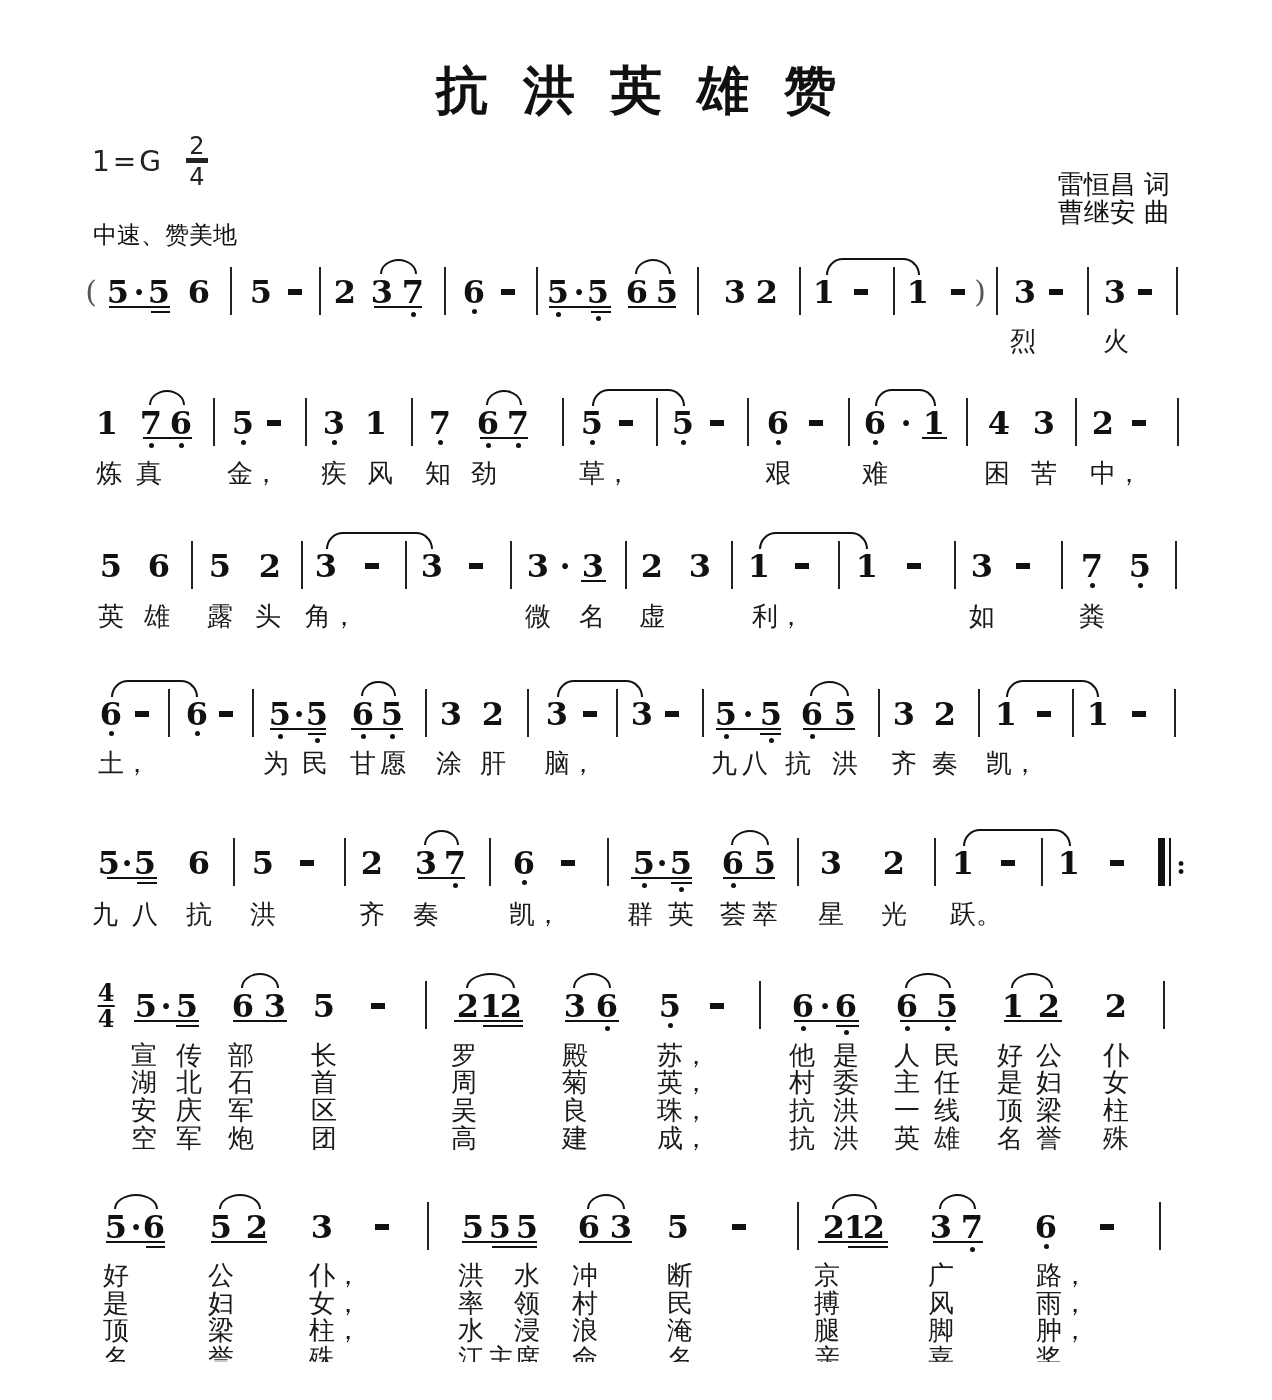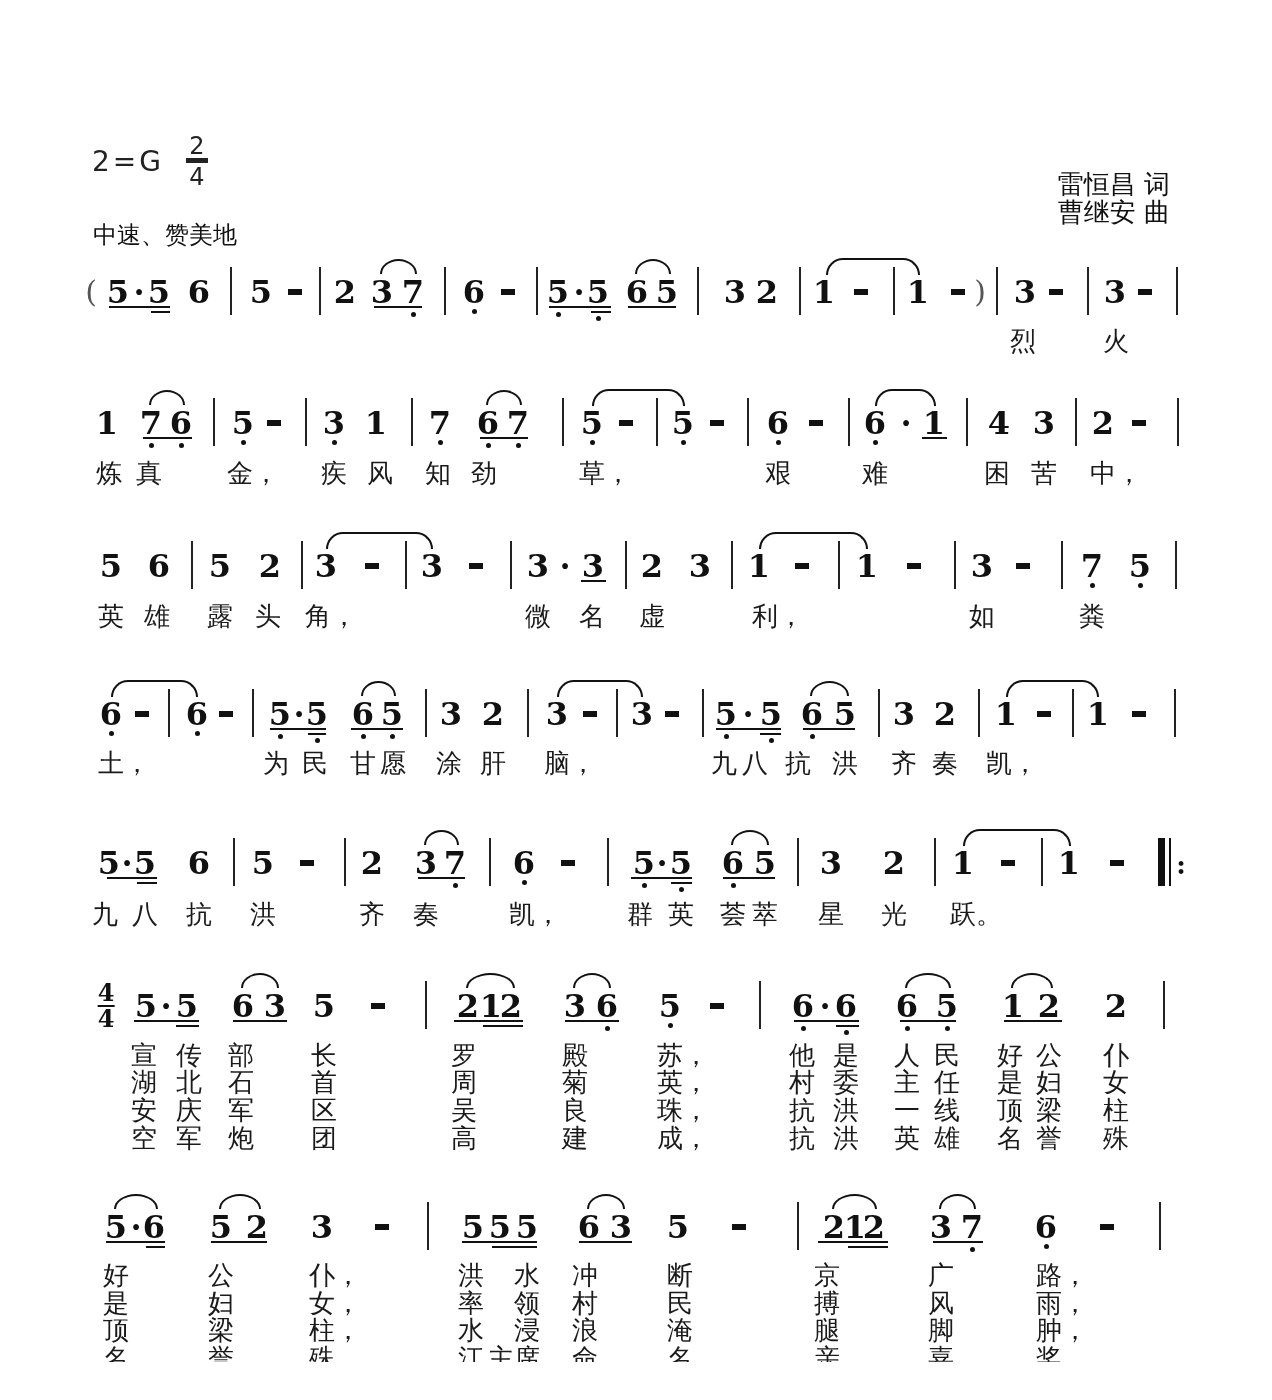--- a/index.html
+++ b/index.html
@@ -34,21 +34,22 @@
 .ts4{position:absolute;left:106px;top:-24px;transform:translateX(-50%);display:flex;flex-direction:column;align-items:center;font:bold 24px/22px "DejaVu Serif",serif;}
 .ts4 .num{border-bottom:2px solid #111;padding-bottom:1px;}
 .ts4 .den{padding-top:1px;}
 .clip{position:absolute;left:0;top:1340px;width:1272px;height:22px;overflow:hidden;}
 </style>
 </head>
 <body>
 
 <div id="page">
 
-  <div class="key">2=G</div>
+  <div class="title">抗洪英雄赞</div>
+  <div class="key">1=G</div>
   <div class="ts-head">
     <span class="num">2</span>
     <span class="den">4</span>
   </div>
   <div class="credits">
     <div>雷恒昌 词</div>
     <div>曹继安 曲</div>
   </div>
   <div class="tempo">中速、赞美地</div>
 

